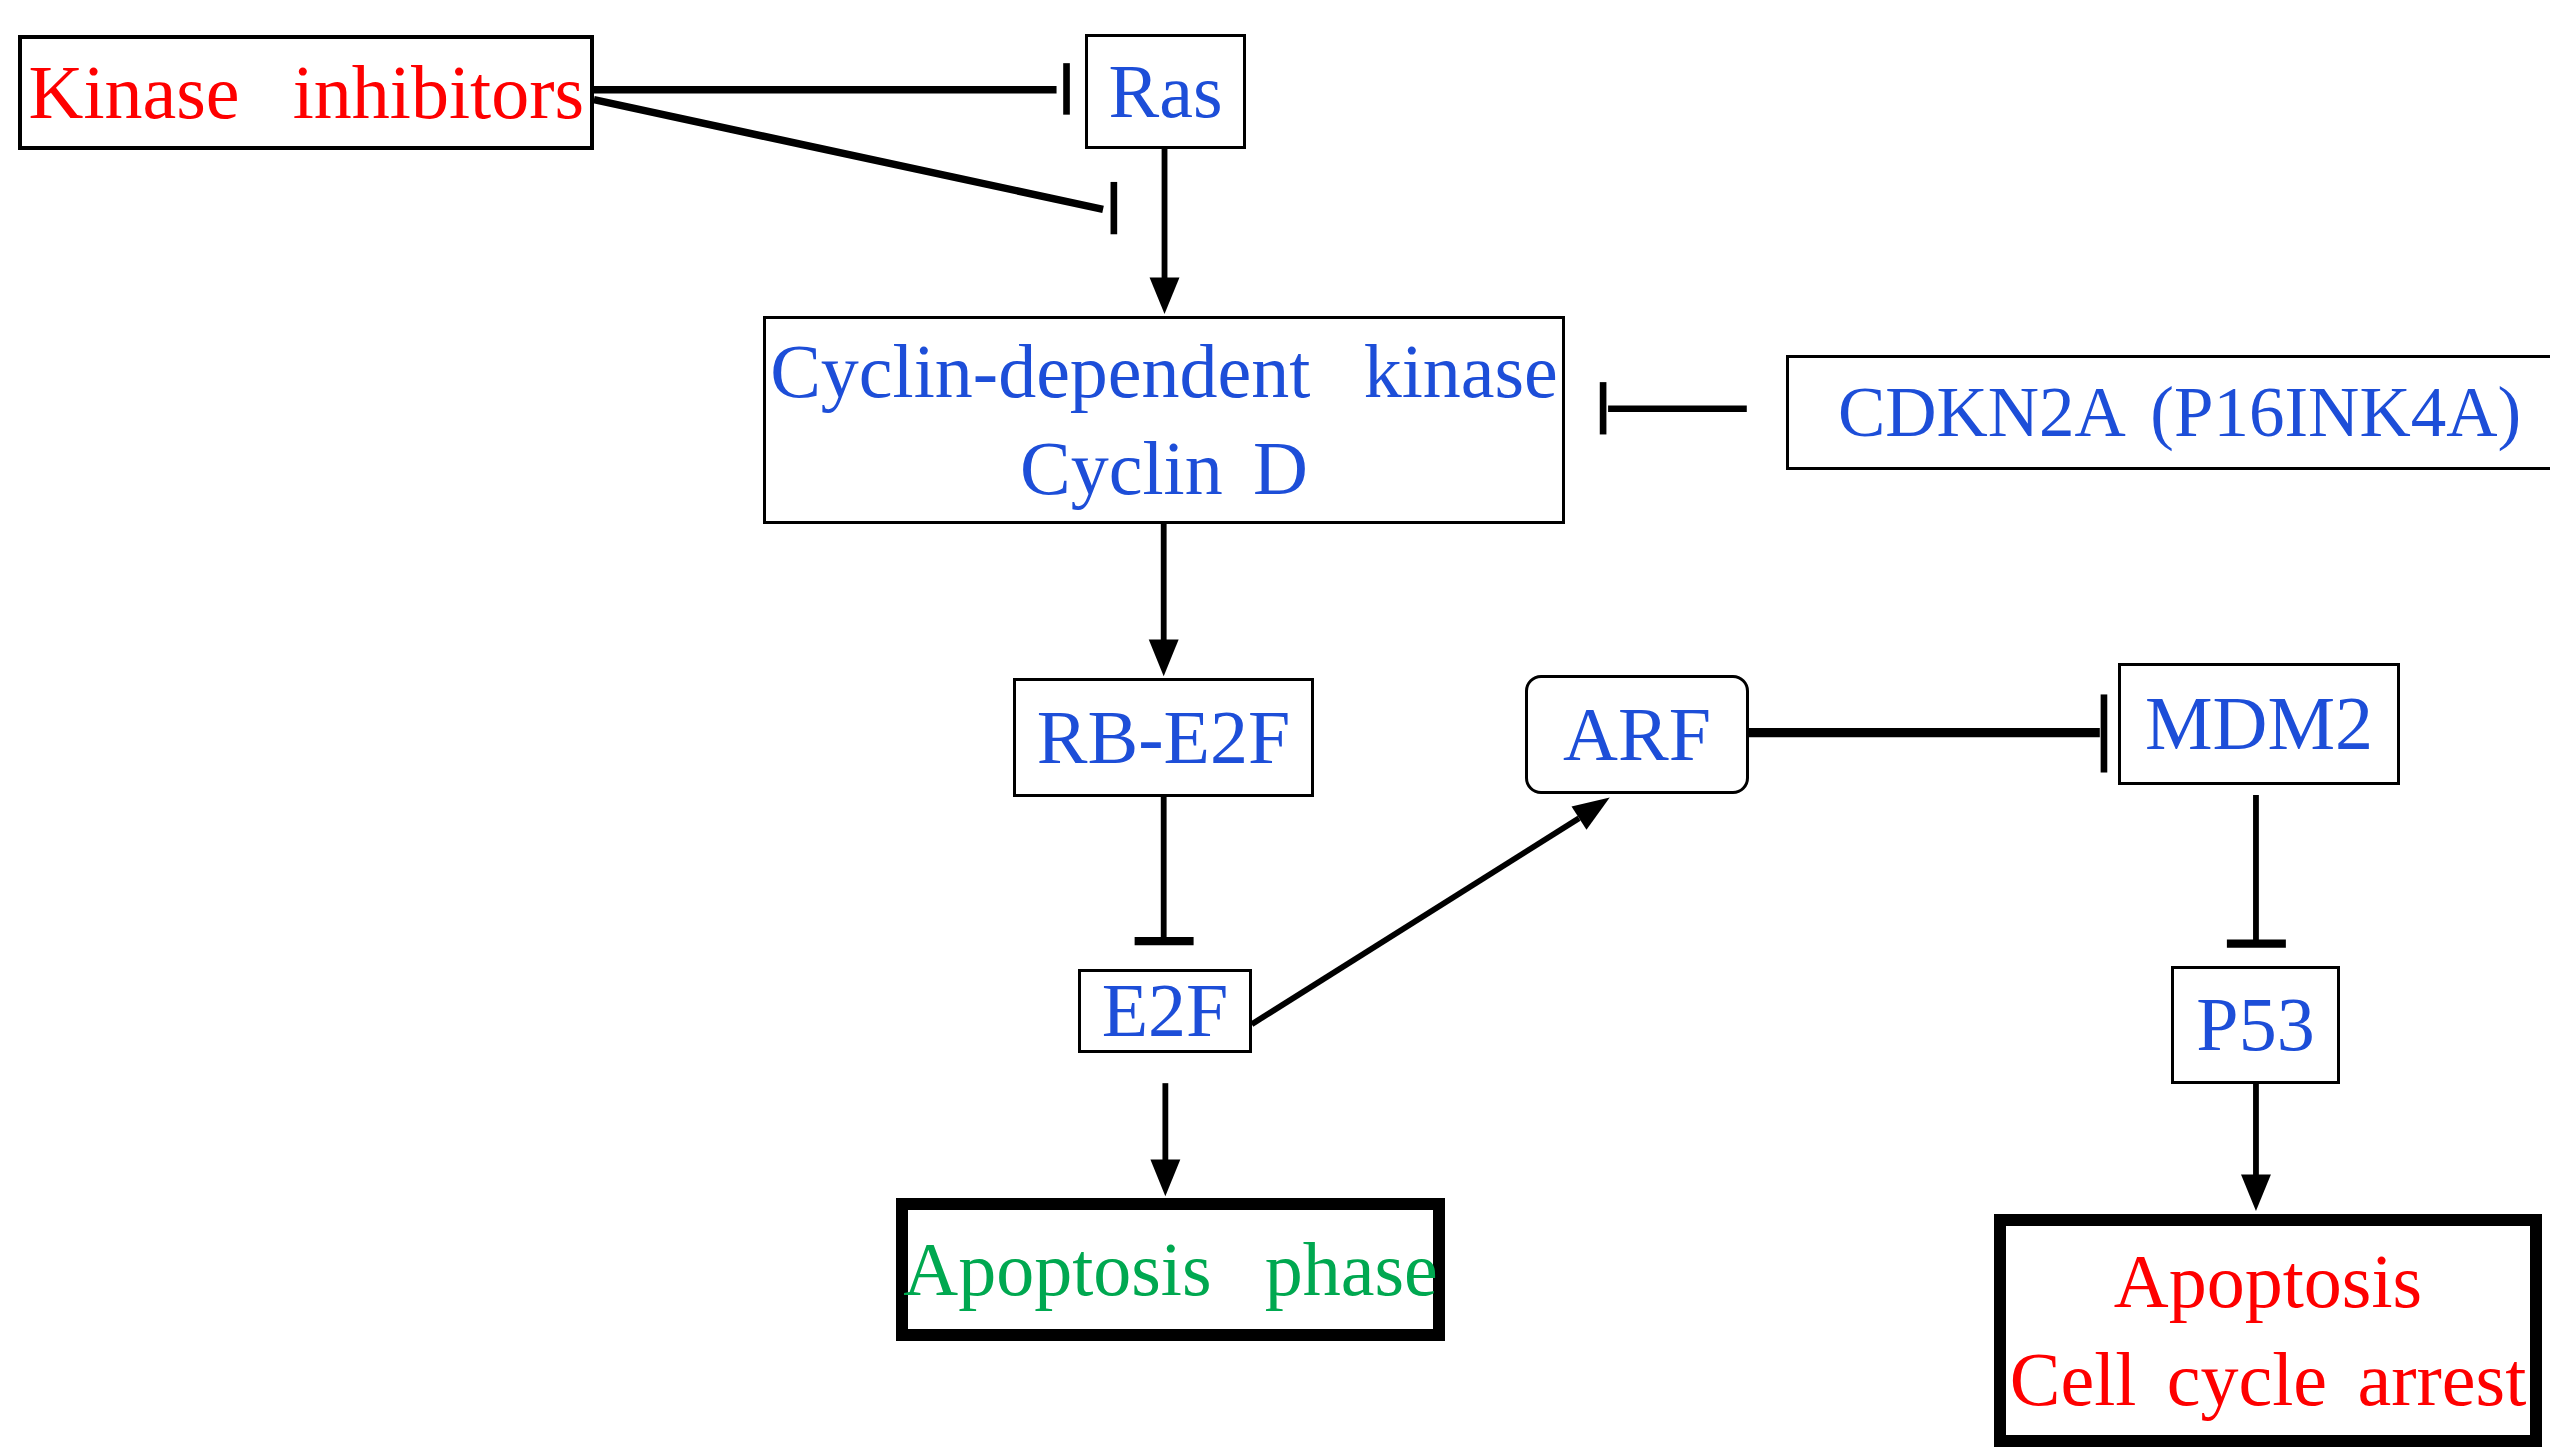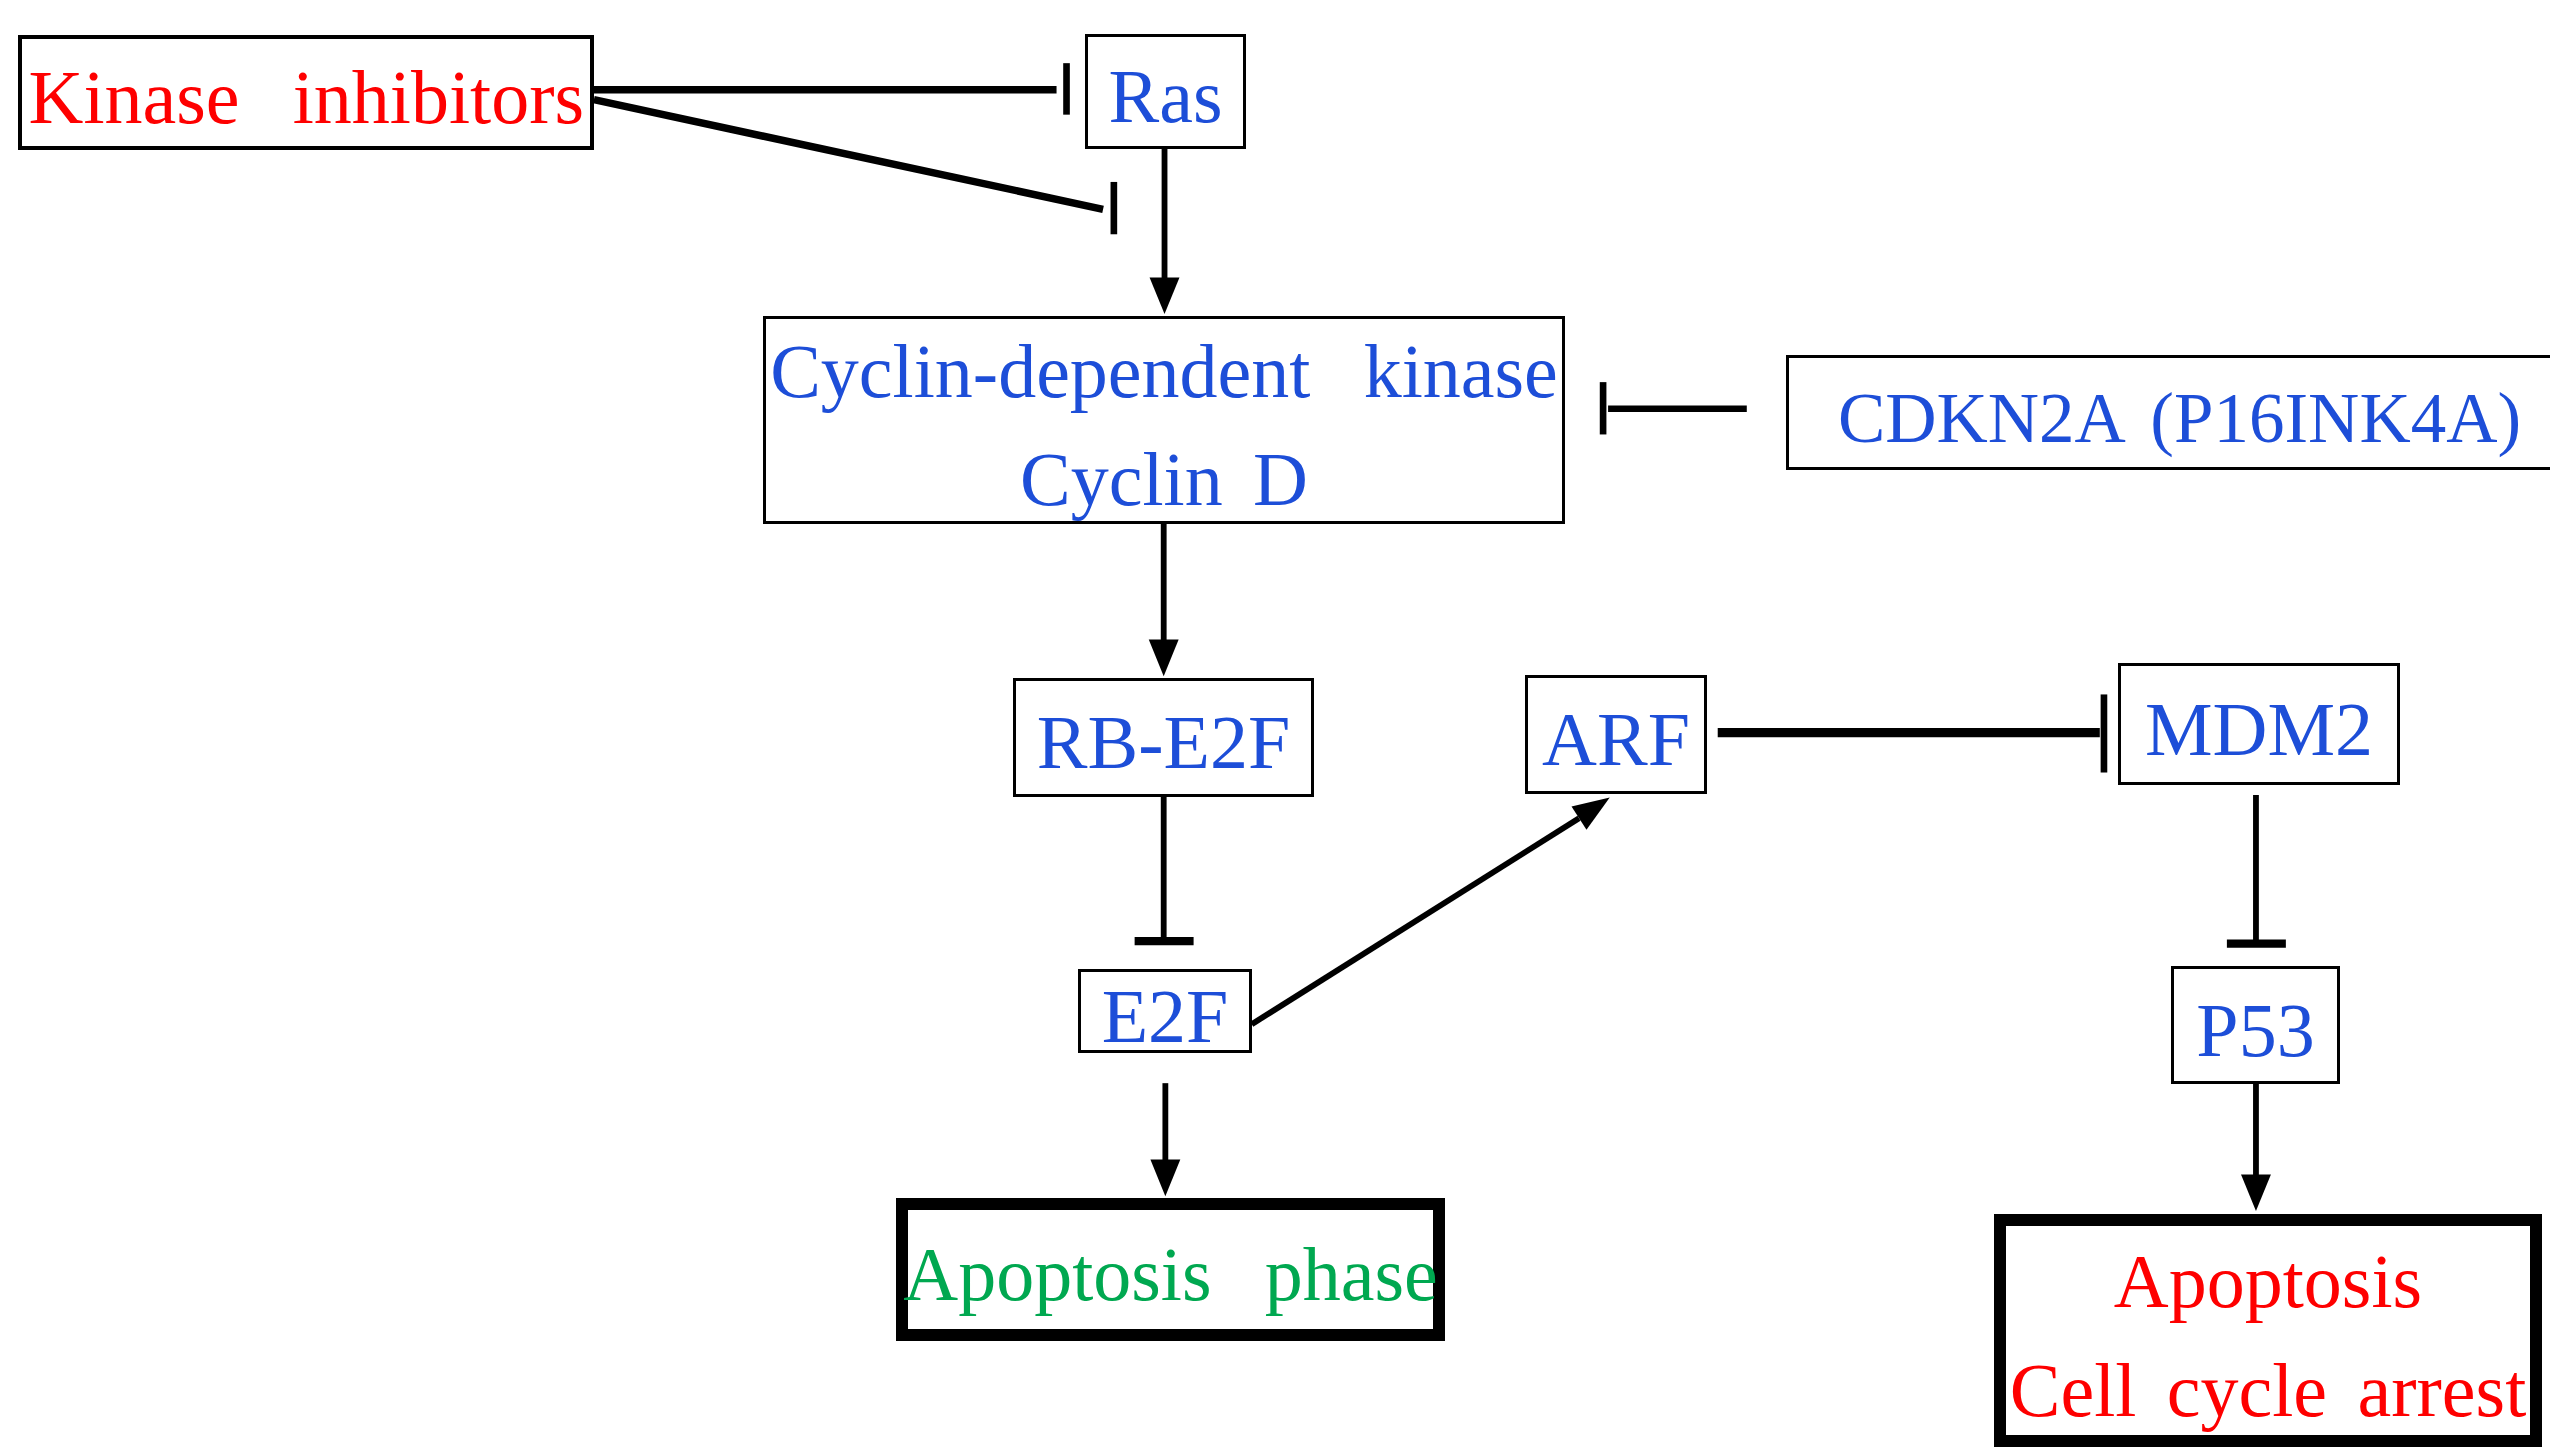--- a/index.html
+++ b/index.html
@@ -30,34 +30,34 @@
     display: flex;
     flex-direction: column;
     align-items: center;
     justify-content: center;
     text-align: center;
     font-size: 76px;
     line-height: 1.28;
     color: #1d4ed8;
     white-space: nowrap;
   }
-  .node .line { display: block; margin-top: 11px; }
+  .node .line { display: block; }
   .thick { border-width: 12.5px; }
   .text-red   { color: #fe0000; }
   .text-green { color: #00a850; }
   .ws-wide  { word-spacing: 0.45em; }
   .ws-small { word-spacing: 0.15em; }
 
   
   .n-kinase    { left: 18.3px;   top: 35px;   width: 576px; height: 115px; }
   .n-ras       { left: 1085px; top: 34px;   width: 161px; height: 115px; border-width: 3.3px; }
   .n-cyclin    { left: 763px;  top: 316px;  width: 802px; height: 208px; border-width: 3.3px; }
   .n-cdkn2a    { left: 1786px; top: 355px;  width: 787px; height: 115px; border-width: 3.3px; font-size: 71px; }
   .n-rbe2f     { left: 1013px; top: 678px;  width: 301px; height: 119px; border-width: 3.3px; }
-  .n-arf       { left: 1525px; top: 675px;  width: 182px; height: 119px; border-width: 3.3px; }
+  .n-arf       { left: 1525px; top: 675px;  width: 224px; height: 119px; border-width: 3.3px; border-radius: 16px; }
   .n-mdm2      { left: 2118px; top: 663px;  width: 282px; height: 122px; border-width: 3.3px; }
   .n-e2f       { left: 1078px; top: 969px; width: 174px; height: 84px; border-width: 3.3px; }
   .n-p53       { left: 2171px; top: 966px; width: 169px; height: 118px; border-width: 3.3px; }
   .n-synthesis { left: 896px; top: 1198px; width: 549px; height: 143px; }
   .n-apoptosis { left: 1994px; top: 1214px; width: 548px; height: 233px; }
 
   .edge { stroke: #000000; fill: none; }
   .arrowhead { fill: #000000; stroke: none; }
 </style>
 </head>

